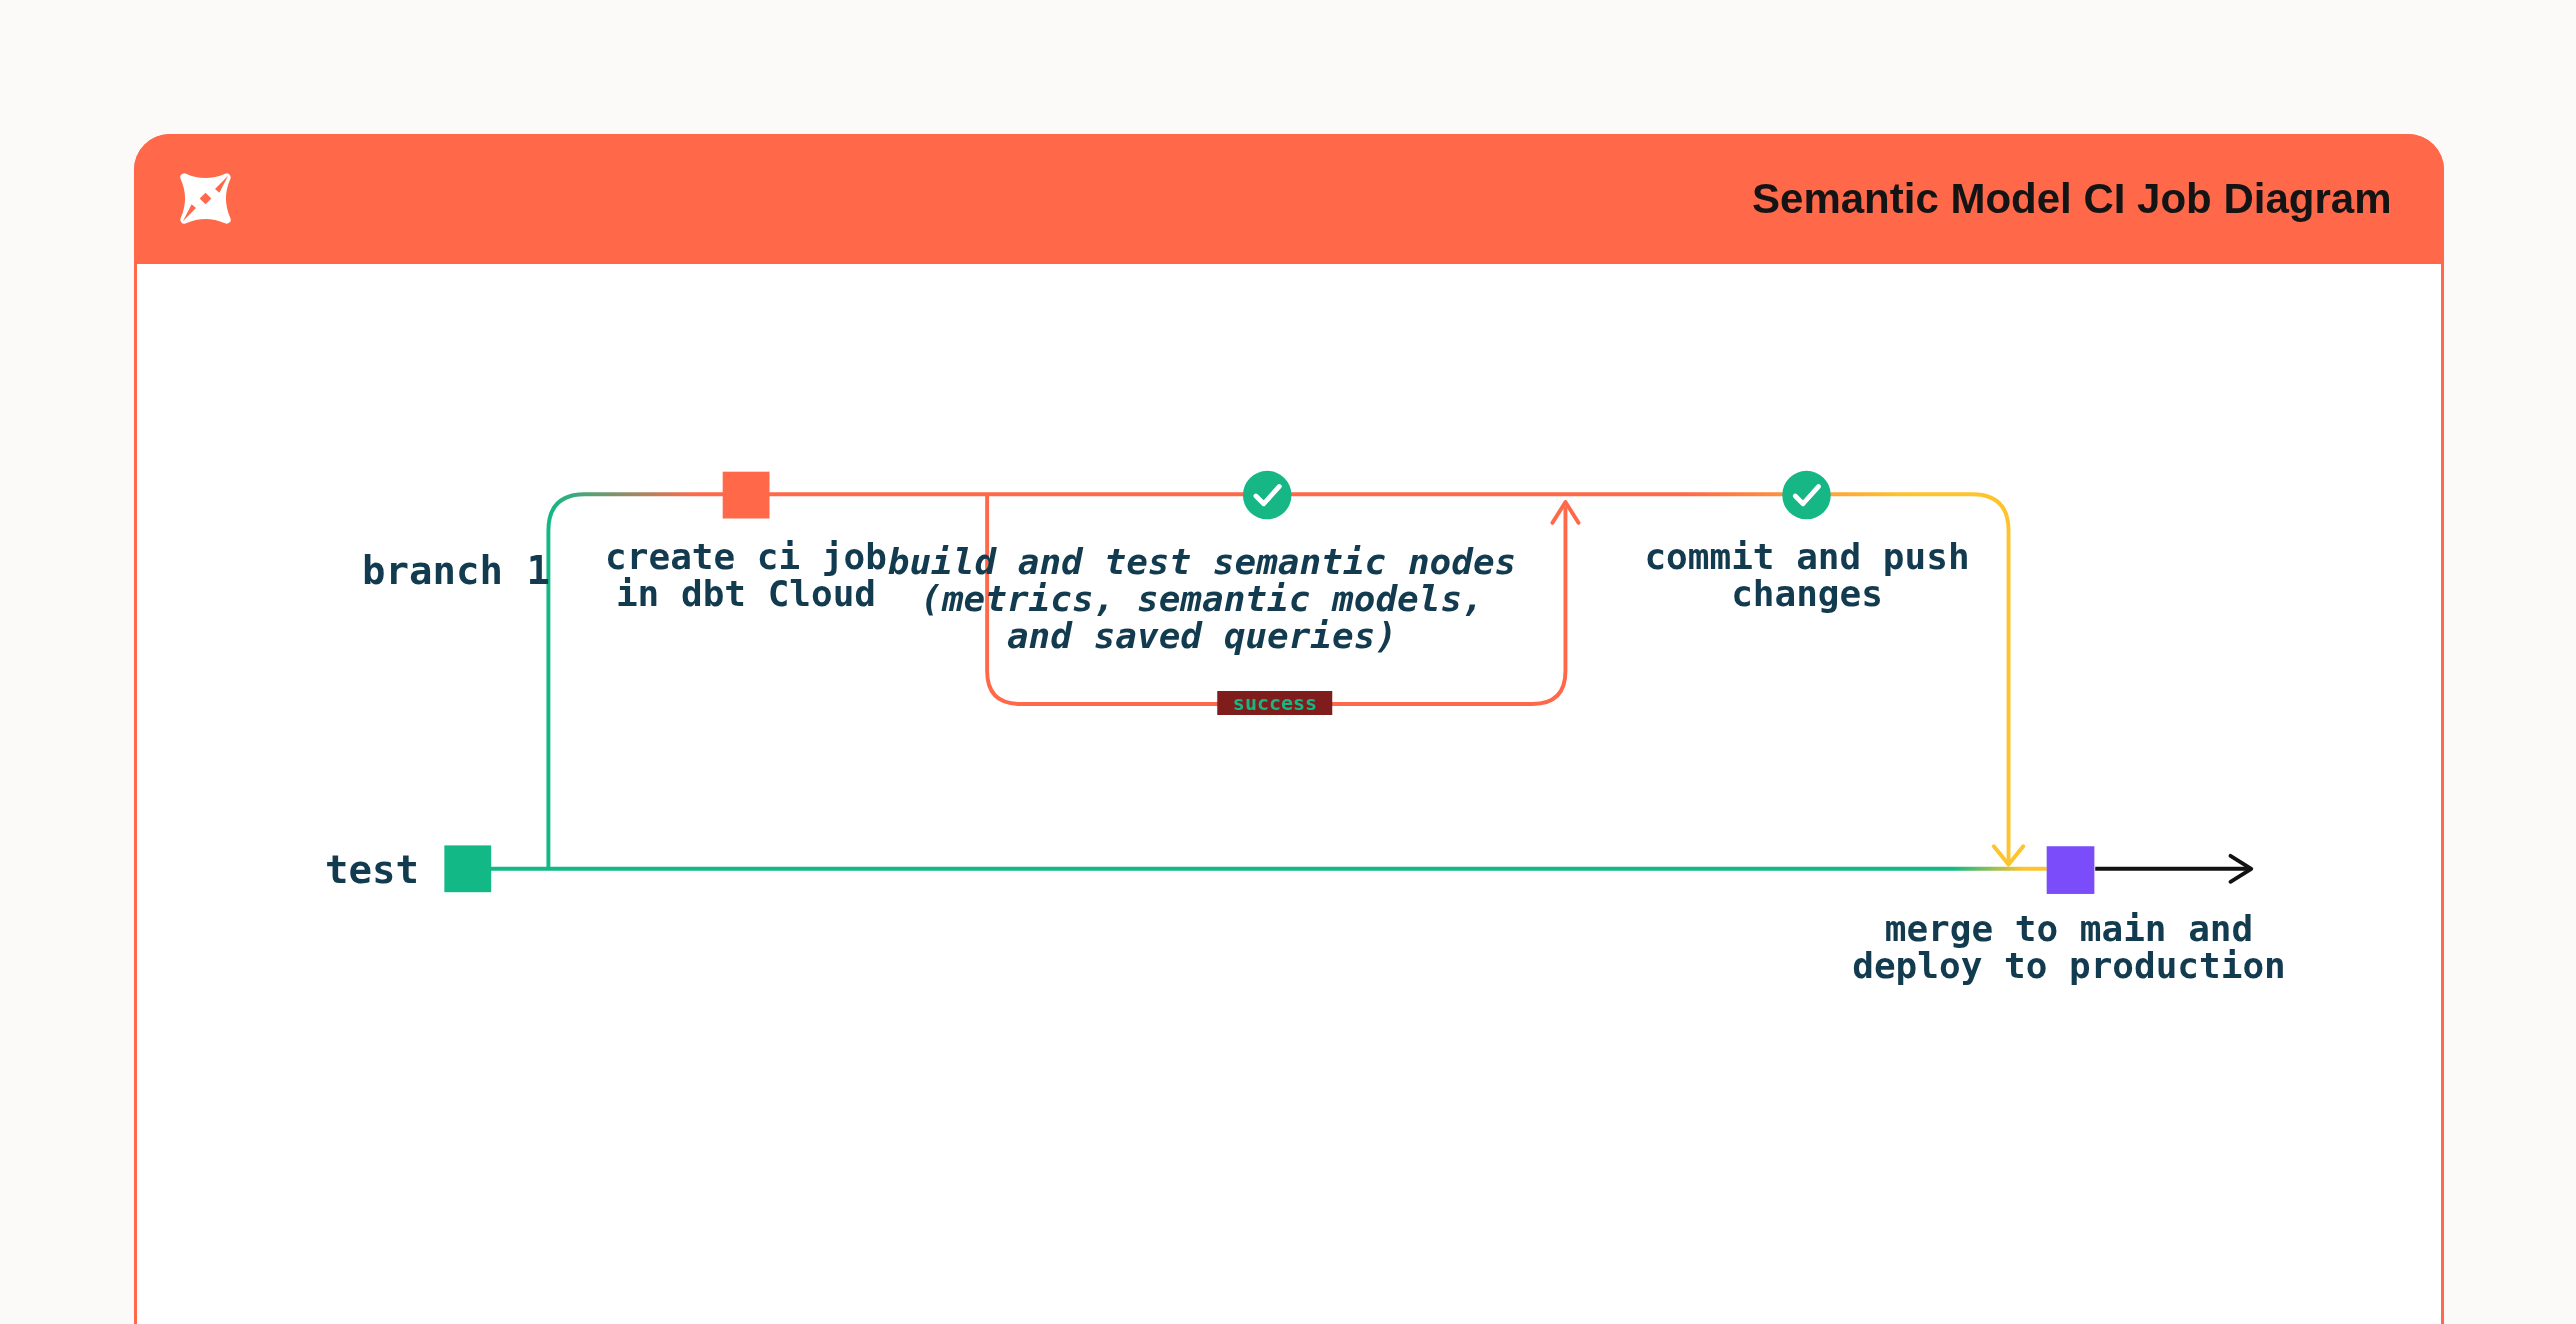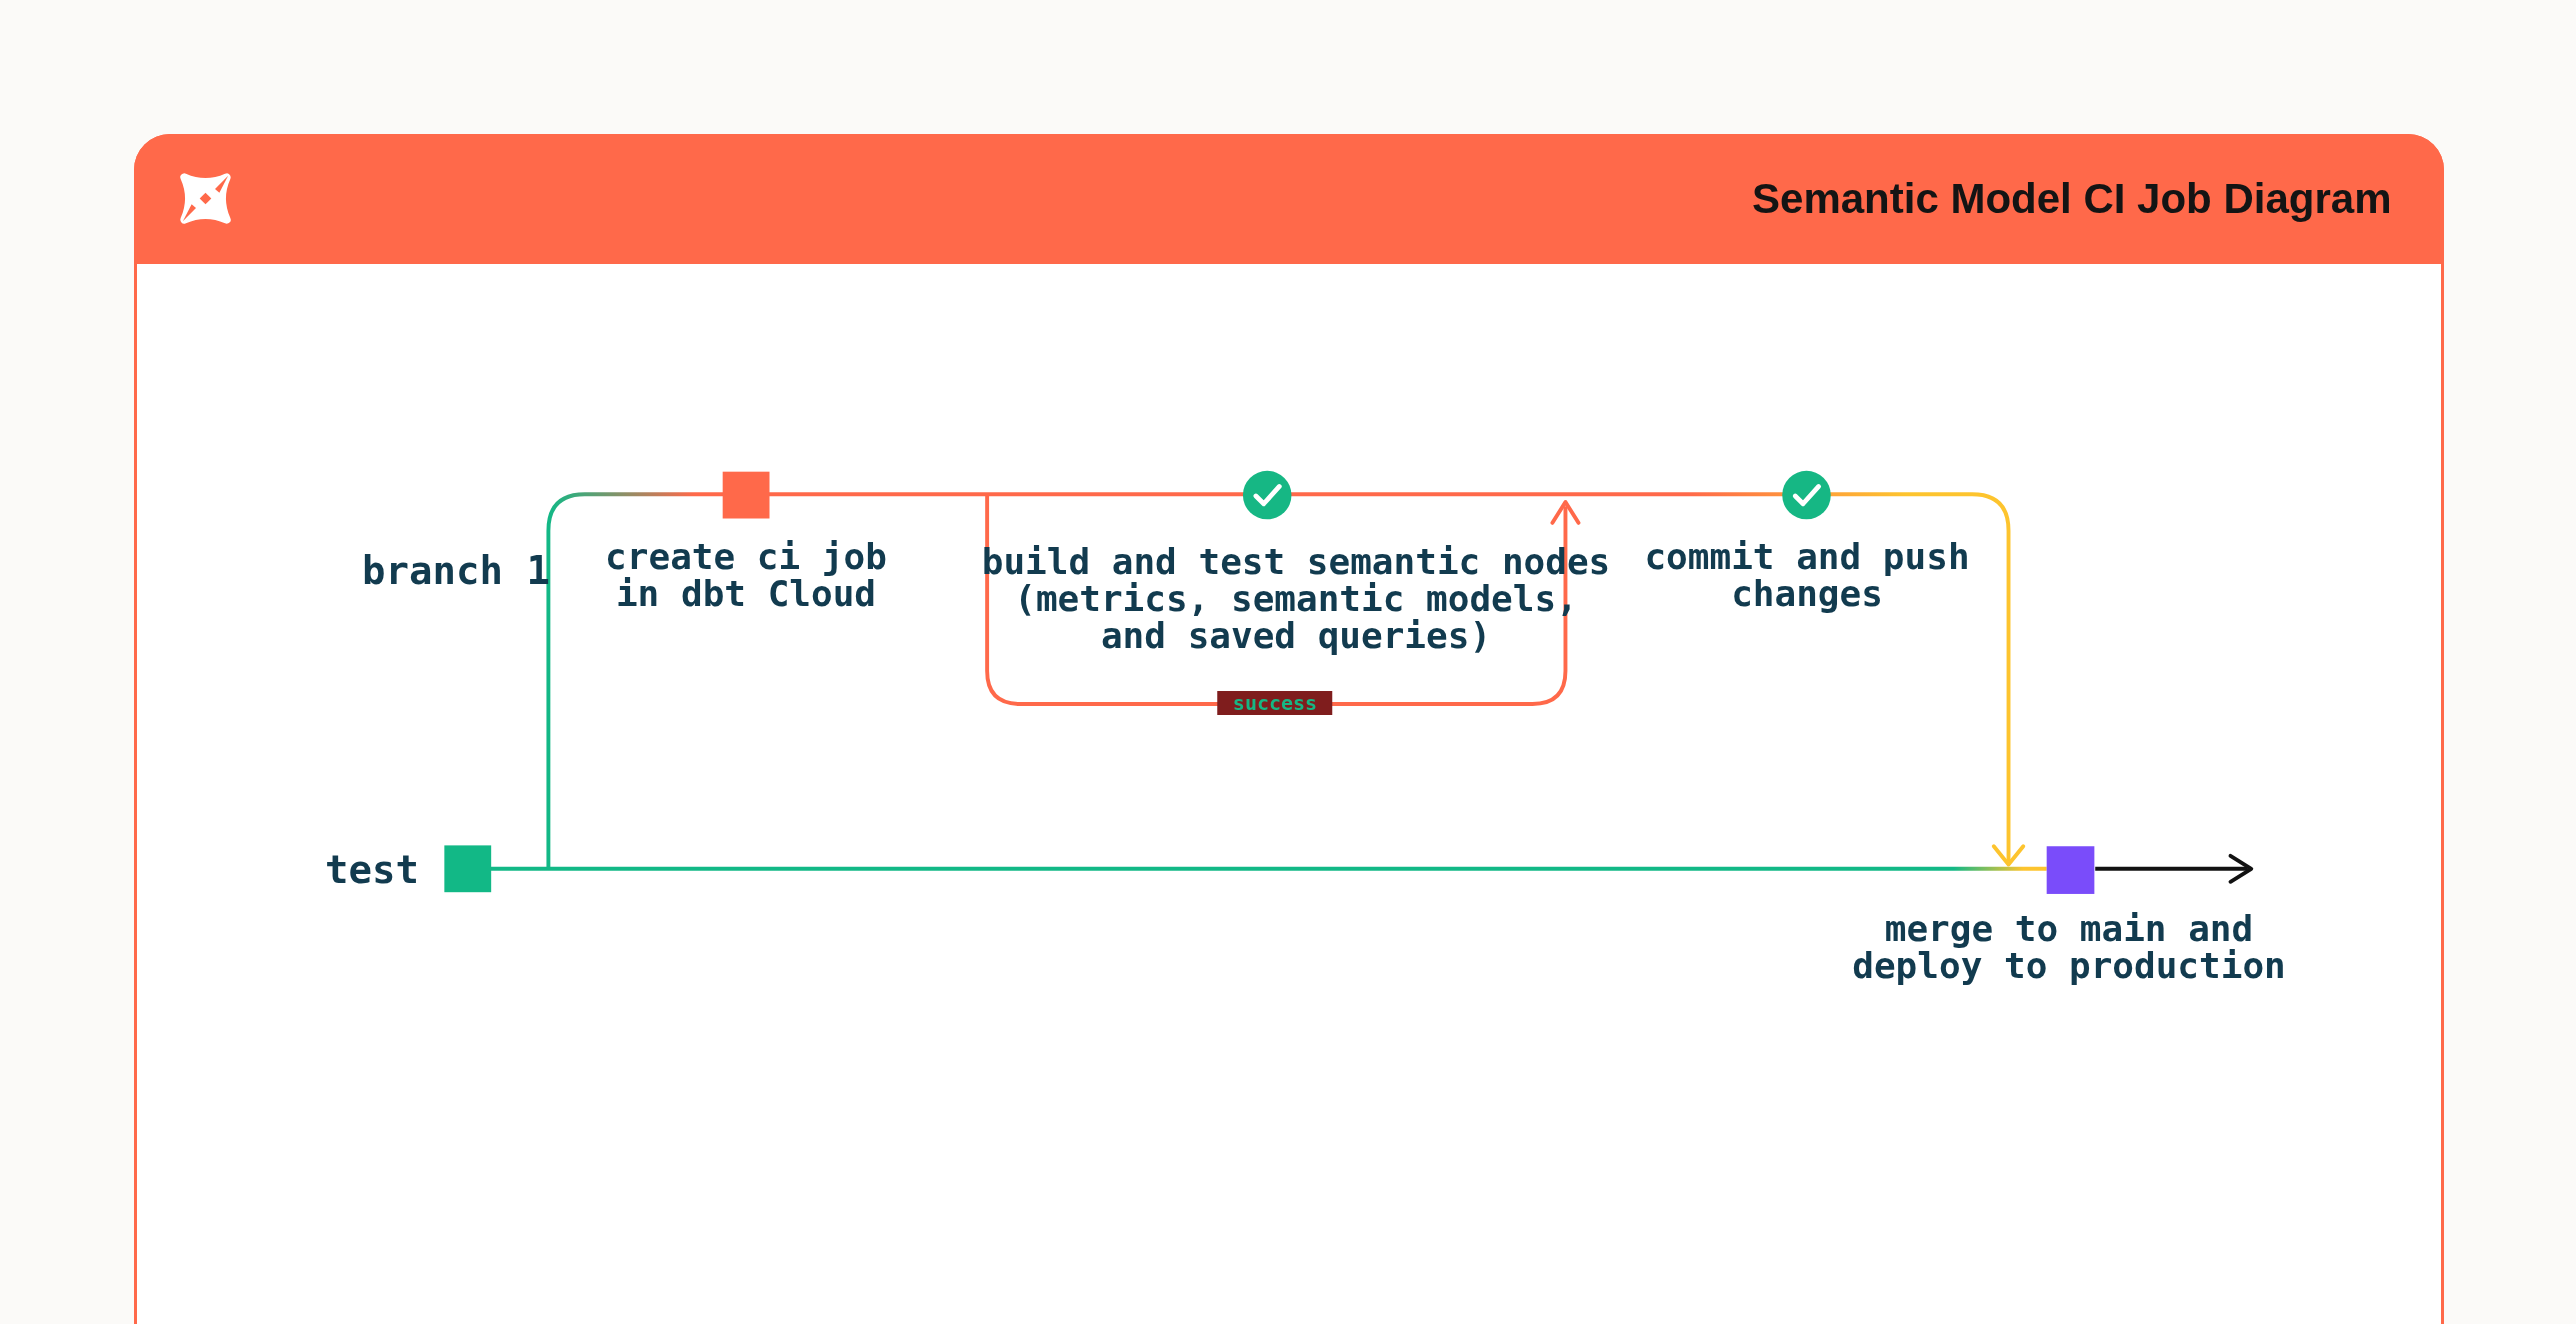--- a/index.html
+++ b/index.html
@@ -123,21 +123,21 @@
   </g>
 </svg>
 
 <div class="lbl branch-label" style="left:423px;top:570px;margin-left:33px;">branch 1</div>
 
 <div class="lbl branch-label" style="left:372px;top:869px;">test</div>
 
 <div class="lbl node-text" style="left:746px;top:538px;">create ci job
 in dbt Cloud</div>
 
-<div class="lbl node-text" style="left:1296px;top:543px;">build and test semantic nodes
+<div class="lbl node-text" style="left:1202px;top:543px;font-style:italic;">build and test semantic nodes
 (metrics, semantic models,
 and saved queries)</div>
 
 <div class="lbl node-text" style="left:1807px;top:538px;">commit and push
 changes</div>
 
 <div class="lbl node-text" style="left:2069px;top:910px;">merge to main and
 deploy to production</div>
 
 <div class="success-label" style="left:1275px;top:703px;">success</div>

